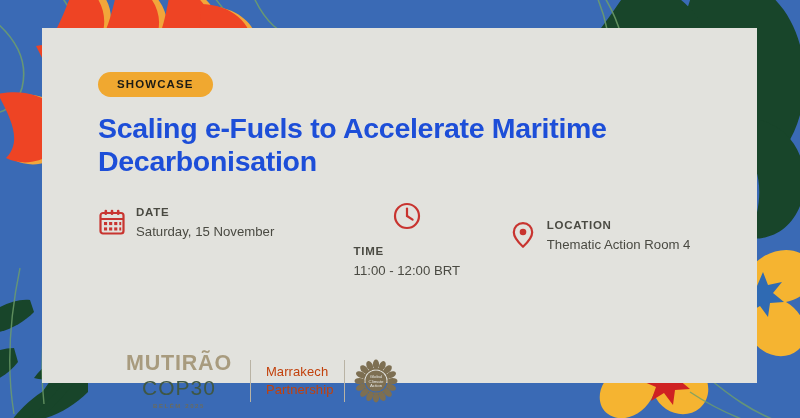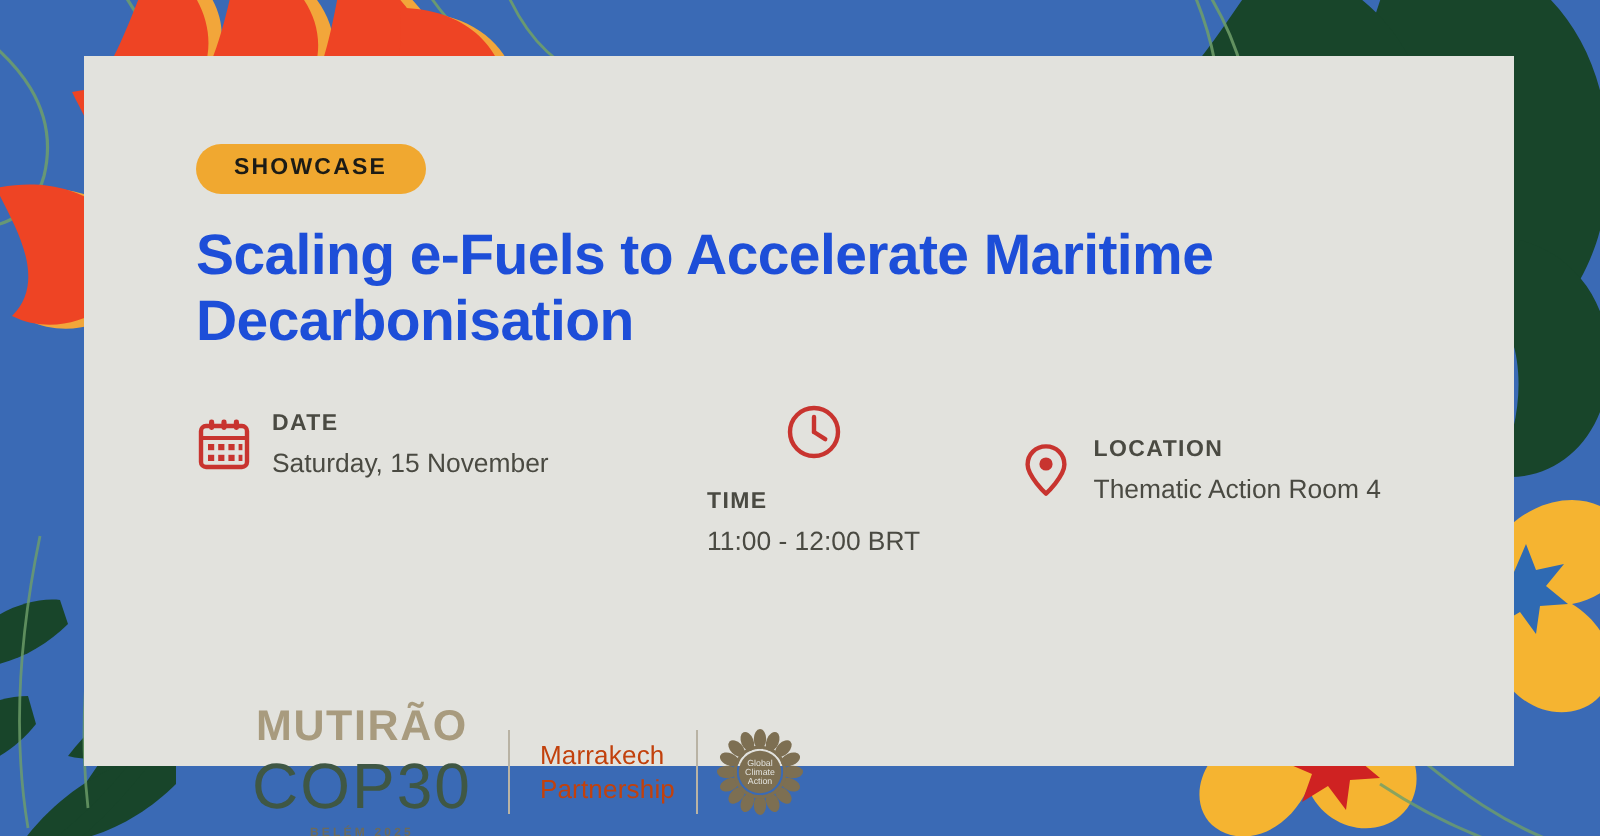--- a/index.html
+++ b/index.html
@@ -127,21 +127,21 @@
     text-align: center;
     line-height: 1;
   }
   .cop-mutirao {
     font-size: 21.5px;
     font-weight: bold;
     letter-spacing: 0.8px;
     color: #a89b7e;
   }
   .cop-cop30 {
-    font-size: 32px;
+    font-size: 21px;
     font-weight: normal;
     letter-spacing: 1px;
     color: #3f5744;
     margin-top: 2px;
   }
   .cop-belem {
     font-size: 6px;
     font-weight: bold;
     letter-spacing: 1.6px;
     color: #6b6b5d;

